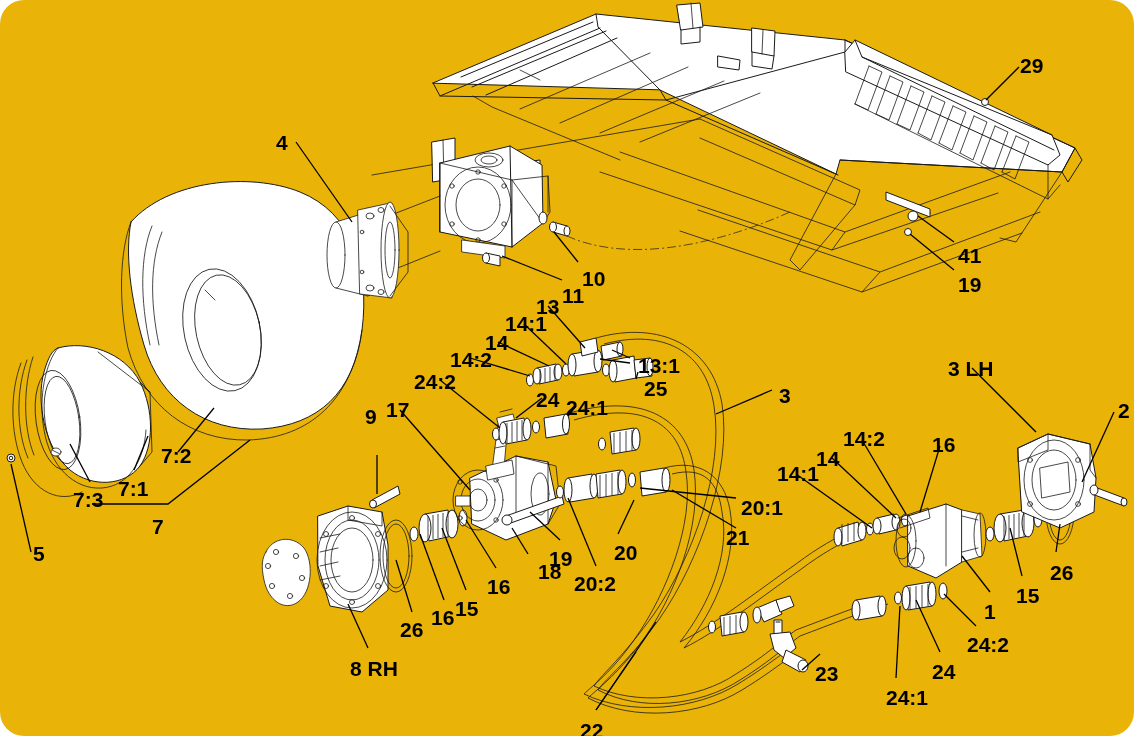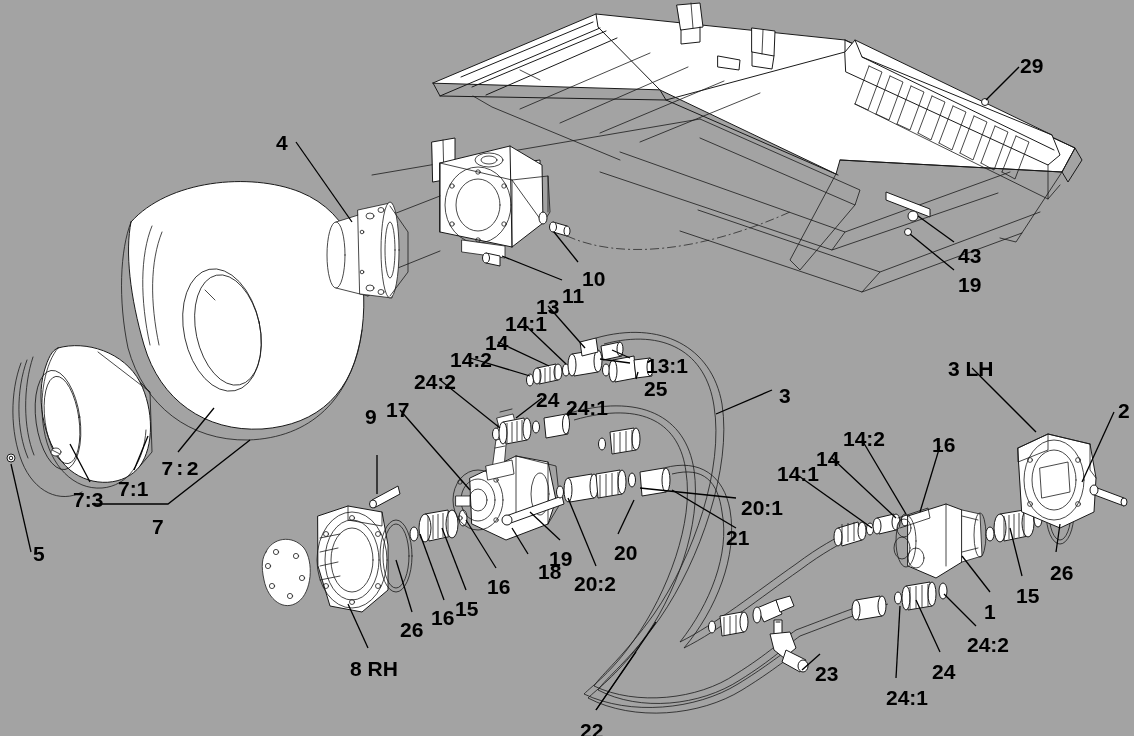--- a/index.html
+++ b/index.html
@@ -1,17 +1,17 @@
 <!DOCTYPE html>
 <html><head>
 <meta charset="utf-8">
 <style>
   html,body{margin:0;padding:0;background:#ffffff;}
-  #sheet{position:relative;width:1134px;height:736px;background:#a3a3a3;overflow:hidden;
-         font-family:"Liberation Sans",sans-serif;}
+  #sheet{position:relative;width:1134px;height:736px;background:#eab308;overflow:hidden;
+         font-family:"Liberation Sans",sans-serif;border-radius:24px;}
   #art{position:absolute;left:0;top:0;width:1134px;height:736px;}
   .lbl{position:absolute;color:#000;font-weight:700;font-size:21px;line-height:21px;
        white-space:nowrap;font-family:"Liberation Sans",sans-serif;}
 </style>
 </head>
 <body>
 
 <div id="sheet">
 
   <svg id="art" viewBox="0 0 1134 736" xmlns="http://www.w3.org/2000/svg">
@@ -543,47 +543,47 @@
       <path d="M990,592 L962,556"></path>
       <path d="M1022,576 L1010,528"></path>
       <path d="M1056,552 L1060,524"></path>
     </g>
   </svg>
 
   <div class="lbl" style="left:1020px;top:55px;">29</div>
   <div class="lbl" style="left:276px;top:132px;">4</div>
   <div class="lbl" style="left:582px;top:268px;">10</div>
   <div class="lbl" style="left:562px;top:285px;">11</div>
-  <div class="lbl" style="left:958px;top:245px;">43</div>
+  <div class="lbl" style="left:958px;top:245px;">41</div>
   <div class="lbl" style="left:958px;top:274px;">19</div>
   <div class="lbl" style="left:536px;top:296px;">13</div>
   <div class="lbl" style="left:505px;top:313px;">14:1</div>
   <div class="lbl" style="left:485px;top:332px;">14</div>
   <div class="lbl" style="left:450px;top:349px;">14:2</div>
-  <div class="lbl" style="left:638px;top:355px;margin-left:8px;">13:1</div>
+  <div class="lbl" style="left:638px;top:355px;">13:1</div>
   <div class="lbl" style="left:936px;top:358px;margin-left:12px;">3 LH</div>
   <div class="lbl" style="left:414px;top:371px;">24:2</div>
   <div class="lbl" style="left:644px;top:378px;">25</div>
   <div class="lbl" style="left:779px;top:385px;">3</div>
   <div class="lbl" style="left:536px;top:389px;">24</div>
   <div class="lbl" style="left:566px;top:397px;">24:1</div>
   <div class="lbl" style="left:386px;top:399px;">17</div>
   <div class="lbl" style="left:1118px;top:400px;">2</div>
   <div class="lbl" style="left:365px;top:406px;">9</div>
   <div class="lbl" style="left:932px;top:434px;">16</div>
   <div class="lbl" style="left:843px;top:428px;">14:2</div>
   <div class="lbl" style="left:816px;top:448px;">14</div>
   <div class="lbl" style="left:777px;top:463px;">14:1</div>
   <div class="lbl" style="left:741px;top:497px;">20:1</div>
   <div class="lbl" style="left:726px;top:527px;">21</div>
   <div class="lbl" style="left:33px;top:543px;">5</div>
   <div class="lbl" style="left:400px;top:619px;">26</div>
   <div class="lbl" style="left:73px;top:489px;">7:3</div>
   <div class="lbl" style="left:118px;top:478px;">7:1</div>
-  <div class="lbl" style="left:161px;top:459px;font-family:Liberation Mono, monospace;">7:2</div>
+  <div class="lbl" style="left:161px;top:445px;">7:2</div>
   <div class="lbl" style="left:152px;top:516px;">7</div>
   <div class="lbl" style="left:455px;top:598px;">15</div>
   <div class="lbl" style="left:431px;top:607px;">16</div>
   <div class="lbl" style="left:487px;top:576px;">16</div>
   <div class="lbl" style="left:518px;top:561px;margin-left:20px;">18</div>
   <div class="lbl" style="left:549px;top:548px;">19</div>
   <div class="lbl" style="left:574px;top:573px;">20:2</div>
   <div class="lbl" style="left:614px;top:542px;">20</div>
   <div class="lbl" style="left:350px;top:658px;">8 RH</div>
   <div class="lbl" style="left:580px;top:720px;">22</div>

